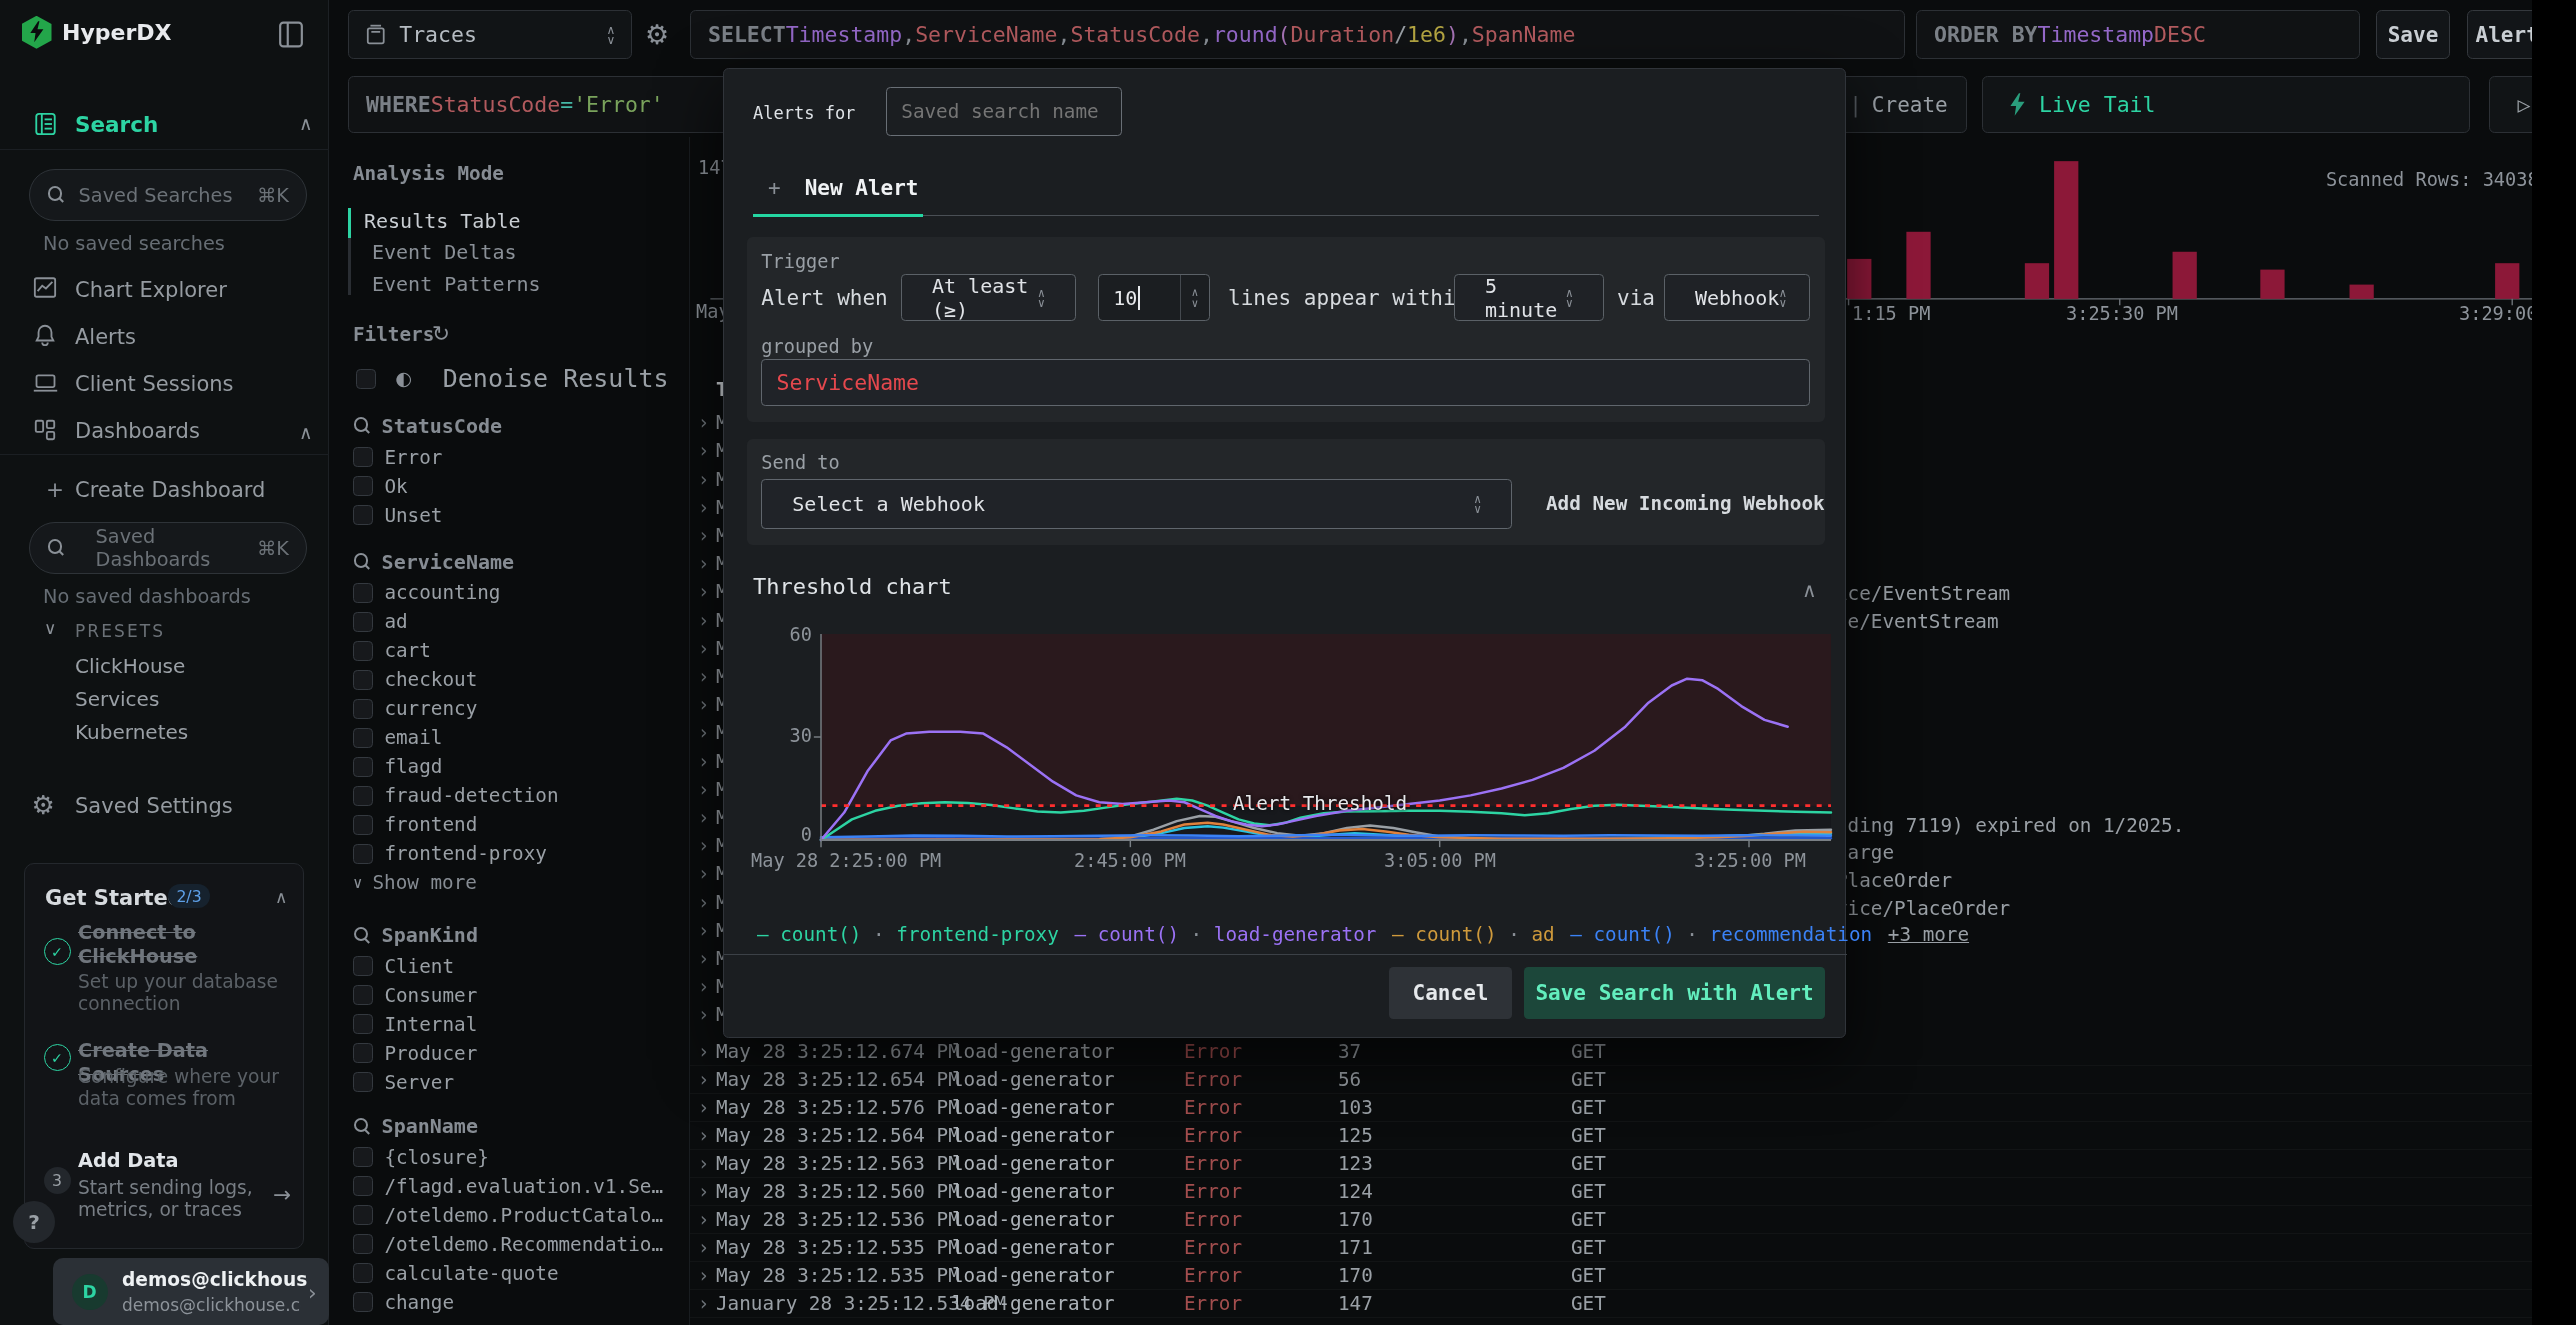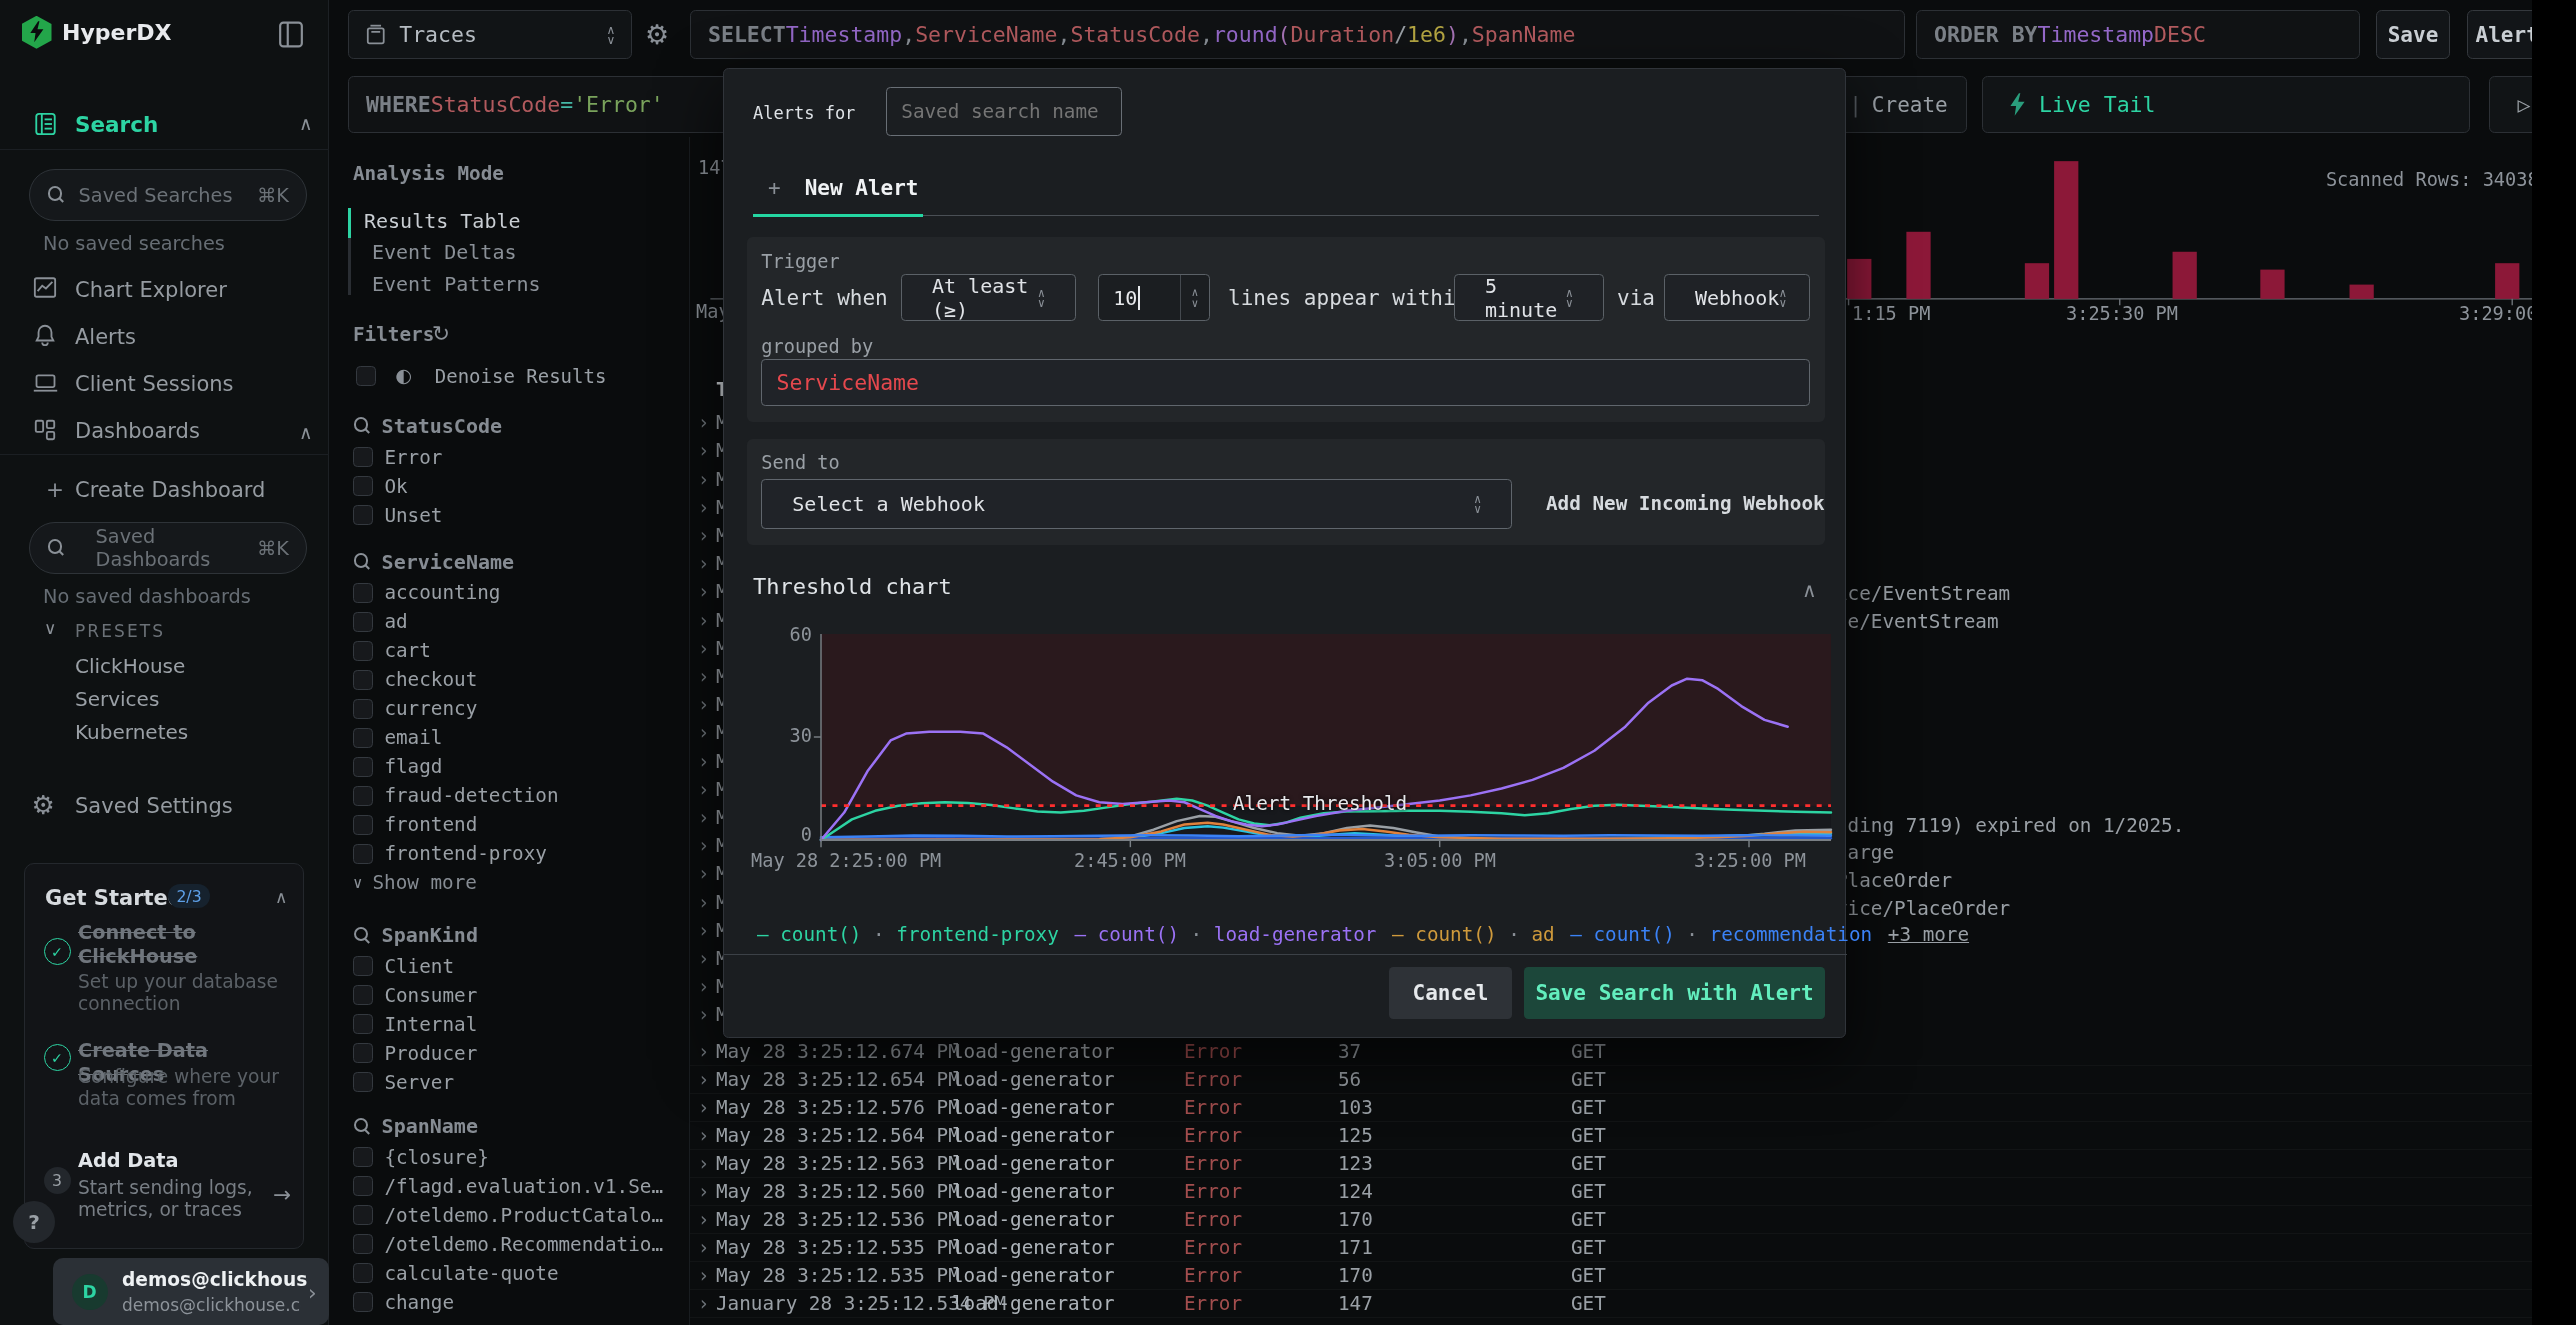--- a/index.html
+++ b/index.html
@@ -266,21 +266,21 @@
   <div class="abs mono" style="left:364px;top:209px;font-size:20px;color:#c9ced3">Results Table</div>
   <div class="abs mono" style="left:372px;top:240px;font-size:20px;color:#8a9097">Event Deltas</div>
   <div class="abs mono" style="left:372px;top:272px;font-size:20px;color:#8a9097">Event Patterns</div>
 
   <div class="abs mono" style="left:353px;top:323px;font-size:19.3px;font-weight:bold;color:#868c93">Filters</div>
   <div class="abs icon" style="left:432px;top:321px;font-size:21.5px">↻</div>
 
   <div class="abs" style="left:356px;top:364px">
     <span class="cb" style="display:inline-block;vertical-align:middle"></span>
     <span class="icon" style="font-size:19.3px;margin-left:15.7px;vertical-align:middle">◐</span>
-    <span class="mono" style="font-size:19px;color:#9aa0a6;margin-left:19px;vertical-align:middle">Denoise Results</span>
+    <span class="mono" style="font-size:25px;color:#9aa0a6;margin-left:27px;vertical-align:middle">Denoise Results</span>
   </div>
 
   <div id="filters-flow">
       <div class="fgroup-header" style="margin-top: 8.6px;">
         <span class="mag icon"></span>
         <span>StatusCode</span>
       </div>
       <div class="fopt">
         <span class="cb"></span>
         <span>Error</span>

